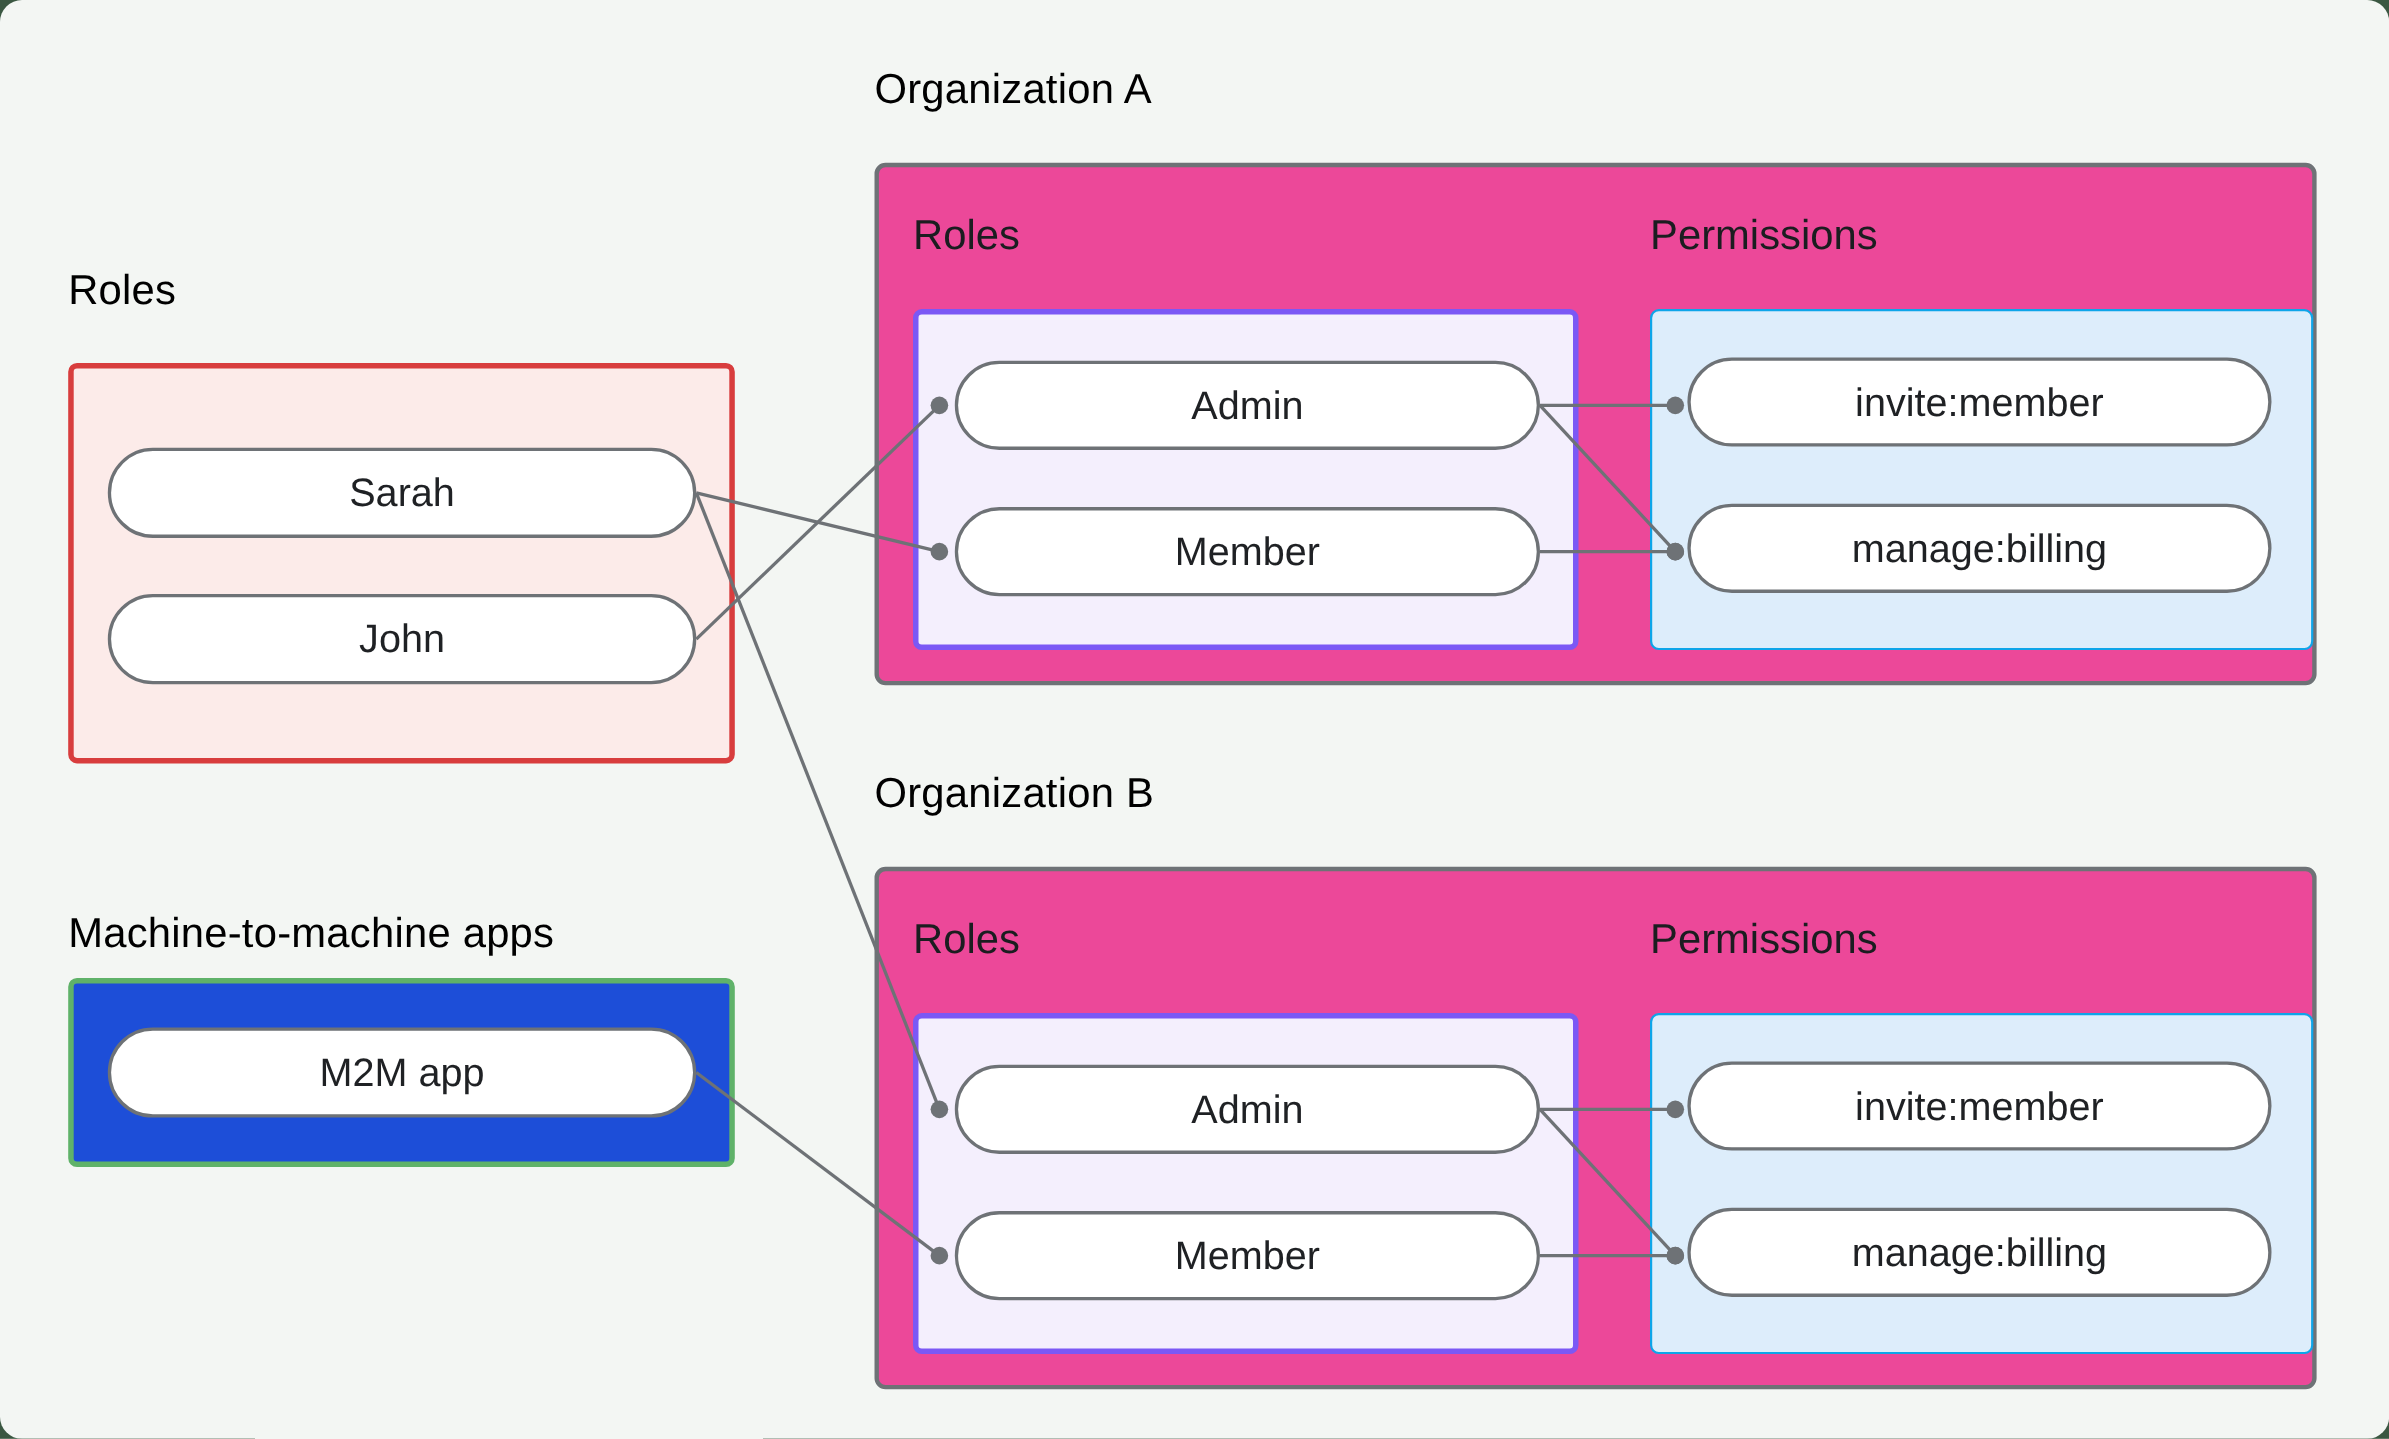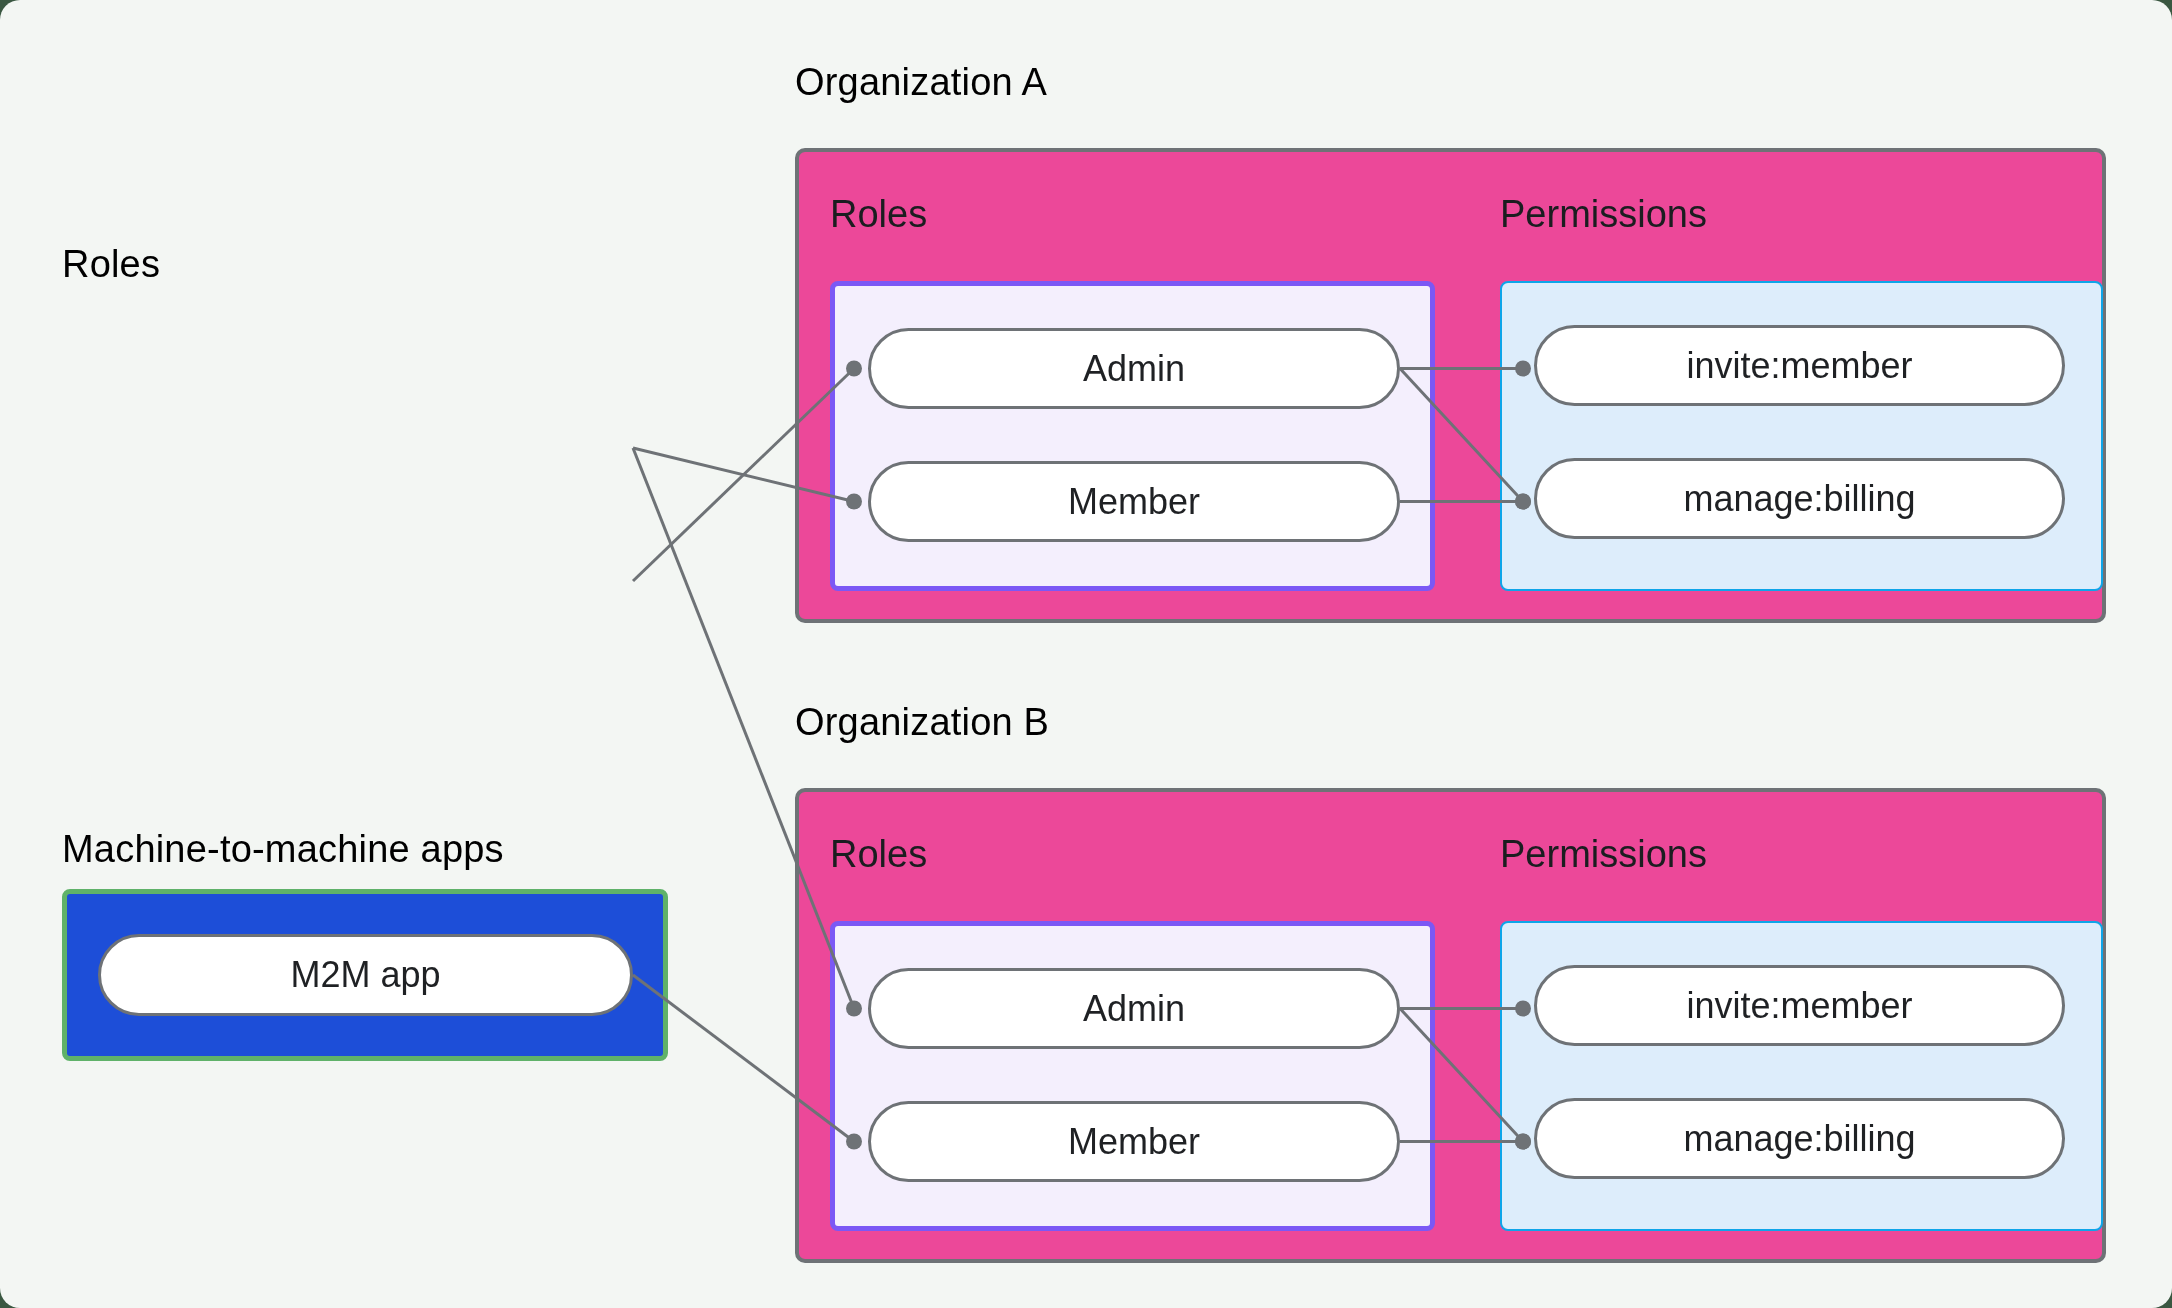--- a/index.html
+++ b/index.html
@@ -71,20 +71,28 @@
     position:absolute; inset:0; width:2172px; height:1308px;
     pointer-events:none; z-index:50;
   }
 </style>
 </head>
 <body>
 
 <div id="canvas">
 
   <div class="heading" style="left:62px; top:243px;">Roles</div>
+  <div class="group-box users-box">
+    <div class="pill p1">
+      <span>Sarah</span>
+    </div>
+    <div class="pill p2">
+      <span>John</span>
+    </div>
+  </div>
 
   <div class="heading" style="left:62px; top:828px;">Machine-to-machine apps</div>
   <div class="group-box m2m-box">
     <div class="pill p1">
       <span>M2M app</span>
     </div>
   </div>
 
   <div class="heading" style="left:795px; top:61px;">Organization A</div>
   <div class="org-box org-a">

